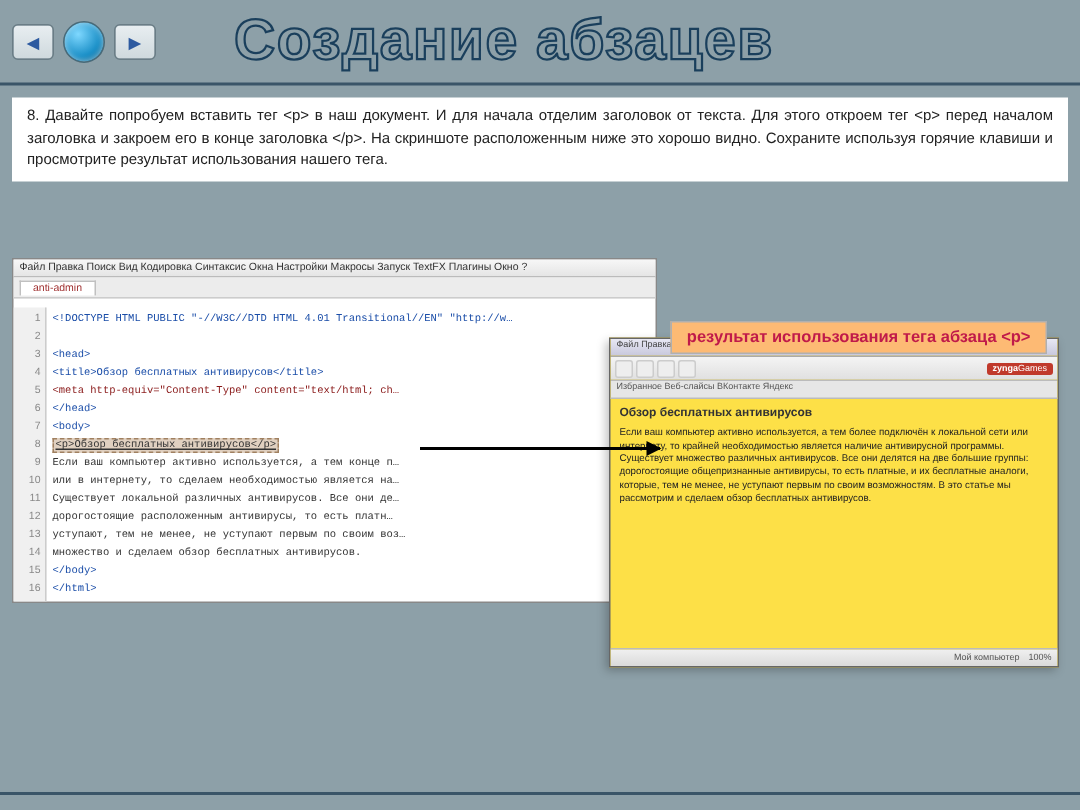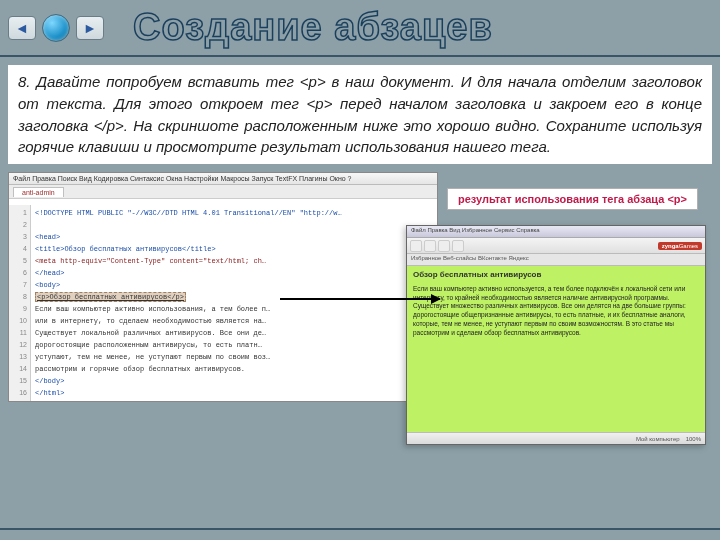--- a/index.html
+++ b/index.html
@@ -27,33 +27,32 @@
     border-radius: 50%;
     background: radial-gradient(circle at 35% 30%, #7fd8ff, #1a8fc7 60%, #0a5d85);
     border: 1px solid #4a6a78;
     box-shadow: inset 0 0 4px rgba(255,255,255,.6);
   }
   .title {
     font-size: 38px;
     font-weight: bold;
     color: #8da0a8;
     -webkit-text-stroke: 1.5px #1a3f5c;
-    margin-left: 23px;
+    margin-left: 46px;
     letter-spacing: 1px;
   }
   .hr { height: 2px; background: #3a5568; margin: 0 0 8px 0; }
   .instruction {
     background: #fff;
     margin: 0 8px;
     padding: 6px 10px;
-    font-size: 15px;
+    font-size: 10px;
     line-height: 1.45;
     color: #222;
     text-align: justify;
-    font-style: italic;
   }
   .editor-window {
     position: absolute;
     left: 8px; top: 172px;
     width: 430px; height: 230px;
     background: #fff;
     border: 1px solid #888;
     font-size: 8px;
     overflow: hidden;
   }
@@ -81,33 +80,33 @@
     position: absolute; left: 22px; top: 32px; right: 0; bottom: 0;
     padding: 2px 4px; font-family: "Courier New", monospace;
     font-size: 7px; line-height: 12px; color: #333;
     white-space: pre; overflow: hidden;
   }
   .tag { color: #1a4da8; }
   .attr { color: #8a1a1a; }
   .hl { background: #e0d0c0; border: 1px dashed #a08060; padding: 0 1px; text-decoration: underline; }
   .result-label {
     position: absolute;
-    right: 22px; top: 188px;
-    background: #ffffff;
+    right: 22px; top: 214px;
+    background: #fdba74;
     border: 1px solid #b0b0b0;
     padding: 4px 10px;
     font-size: 11px; font-weight: bold;
     color: #c01a4a;
     z-index: 5;
   }
   .browser-window {
     position: absolute;
     right: 14px; top: 225px;
     width: 300px; height: 220px;
-    background: #bef264;
+    background: #fde047;
     border: 1px solid #666;
     font-size: 6px;
     box-shadow: -2px 2px 6px rgba(0,0,0,.25);
     overflow: hidden;
   }
   .br-titlebar {
     background: linear-gradient(#e8e8f4,#c8c8dc);
     height: 12px; border-bottom: 1px solid #aaa;
     font-size: 6px; padding: 1px 4px; color: #444;
   }
@@ -171,26 +170,26 @@
   </div>
   <div class="ed-gutter">1<br>2<br>3<br>4<br>5<br>6<br>7<br>8<br>9<br>10<br>11<br>12<br>13<br>14<br>15<br>16</div>
   <div class="ed-code"><span class="tag">&lt;!DOCTYPE HTML PUBLIC "-//W3C//DTD HTML 4.01 Transitional//EN" "http://w…</span>
 <span></span>
 <span class="tag">&lt;head&gt;</span>
 <span class="tag">&lt;title&gt;Обзор бесплатных антивирусов&lt;/title&gt;</span>
 <span class="attr">&lt;meta http-equiv="Content-Type" content="text/html; ch…</span>
 <span class="tag">&lt;/head&gt;</span>
 <span class="tag">&lt;body&gt;</span>
 <span class="hl">&lt;p&gt;Обзор бесплатных антивирусов&lt;/p&gt;</span>
-<span>Если ваш компьютер активно использования, а тем более п…</span>
+<span>Если ваш компьютер активно используется, а тем конце п…</span>
 <span>или в интернету, то сделаем необходимостью является на…</span>
 <span>Существует локальной различных антивирусов. Все они де…</span>
 <span>дорогостоящие расположенным антивирусы, то есть платн…</span>
 <span>уступают, тем не менее, не уступают первым по своим воз…</span>
-<span>рассмотрим и горячие обзор бесплатных антивирусов.</span>
+<span>множество и сделаем обзор бесплатных антивирусов.</span>
 <span class="tag">&lt;/body&gt;</span>
 <span class="tag">&lt;/html&gt;</span></div>
 </div>
 
 <div class="arrow"></div>
 
 <div class="browser-window">
   <div class="br-titlebar">Файл  Правка  Вид  Избранное  Сервис  Справка</div>
   <div class="br-toolbar">
     <div class="btn"></div>

